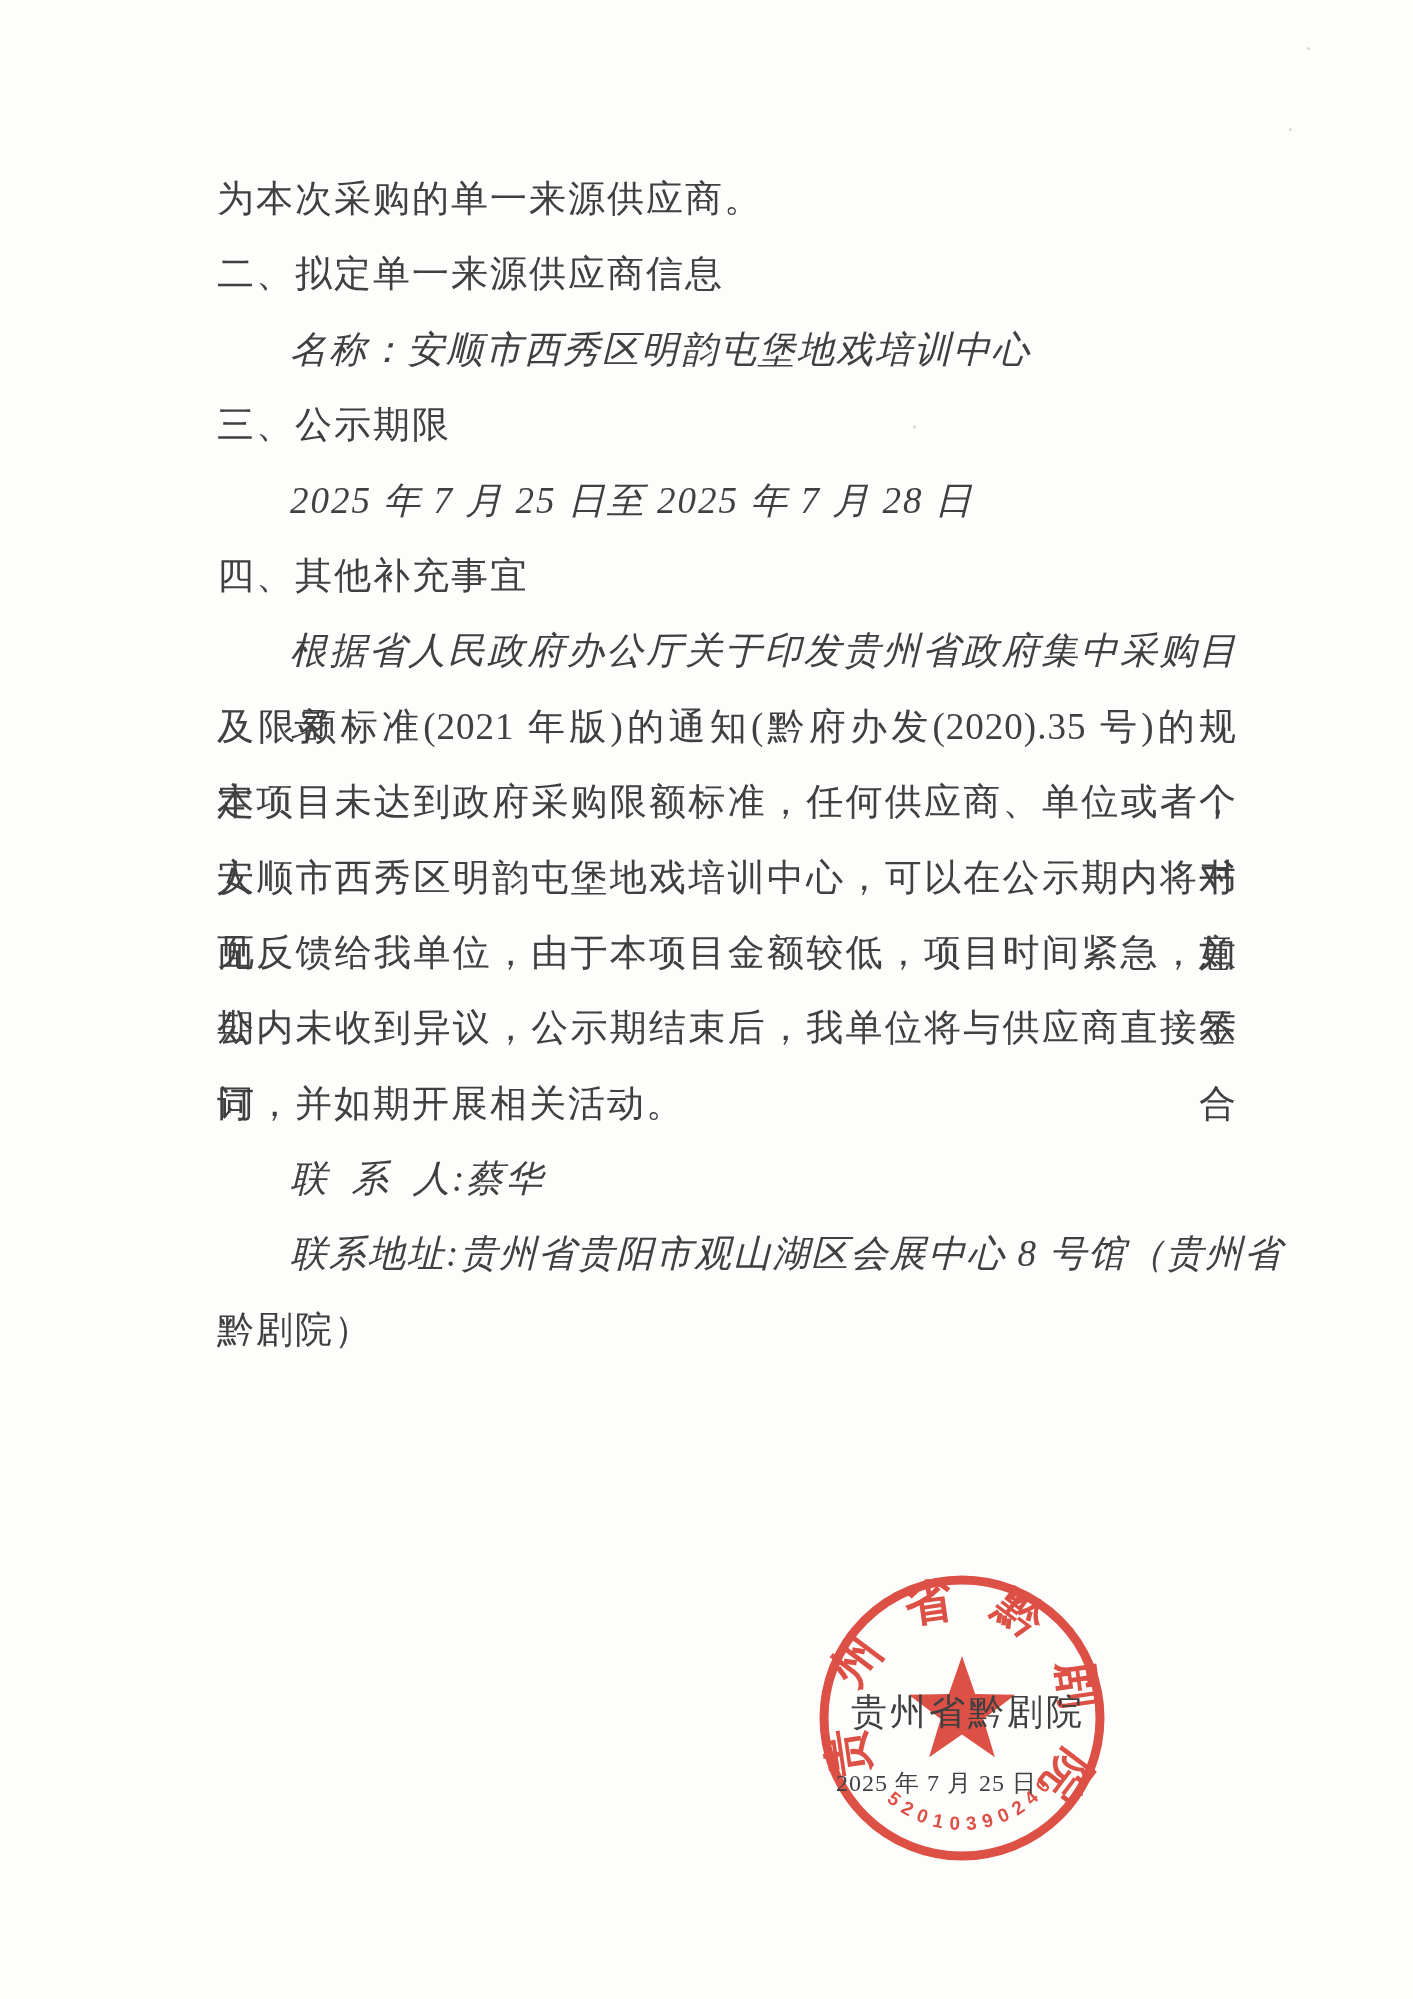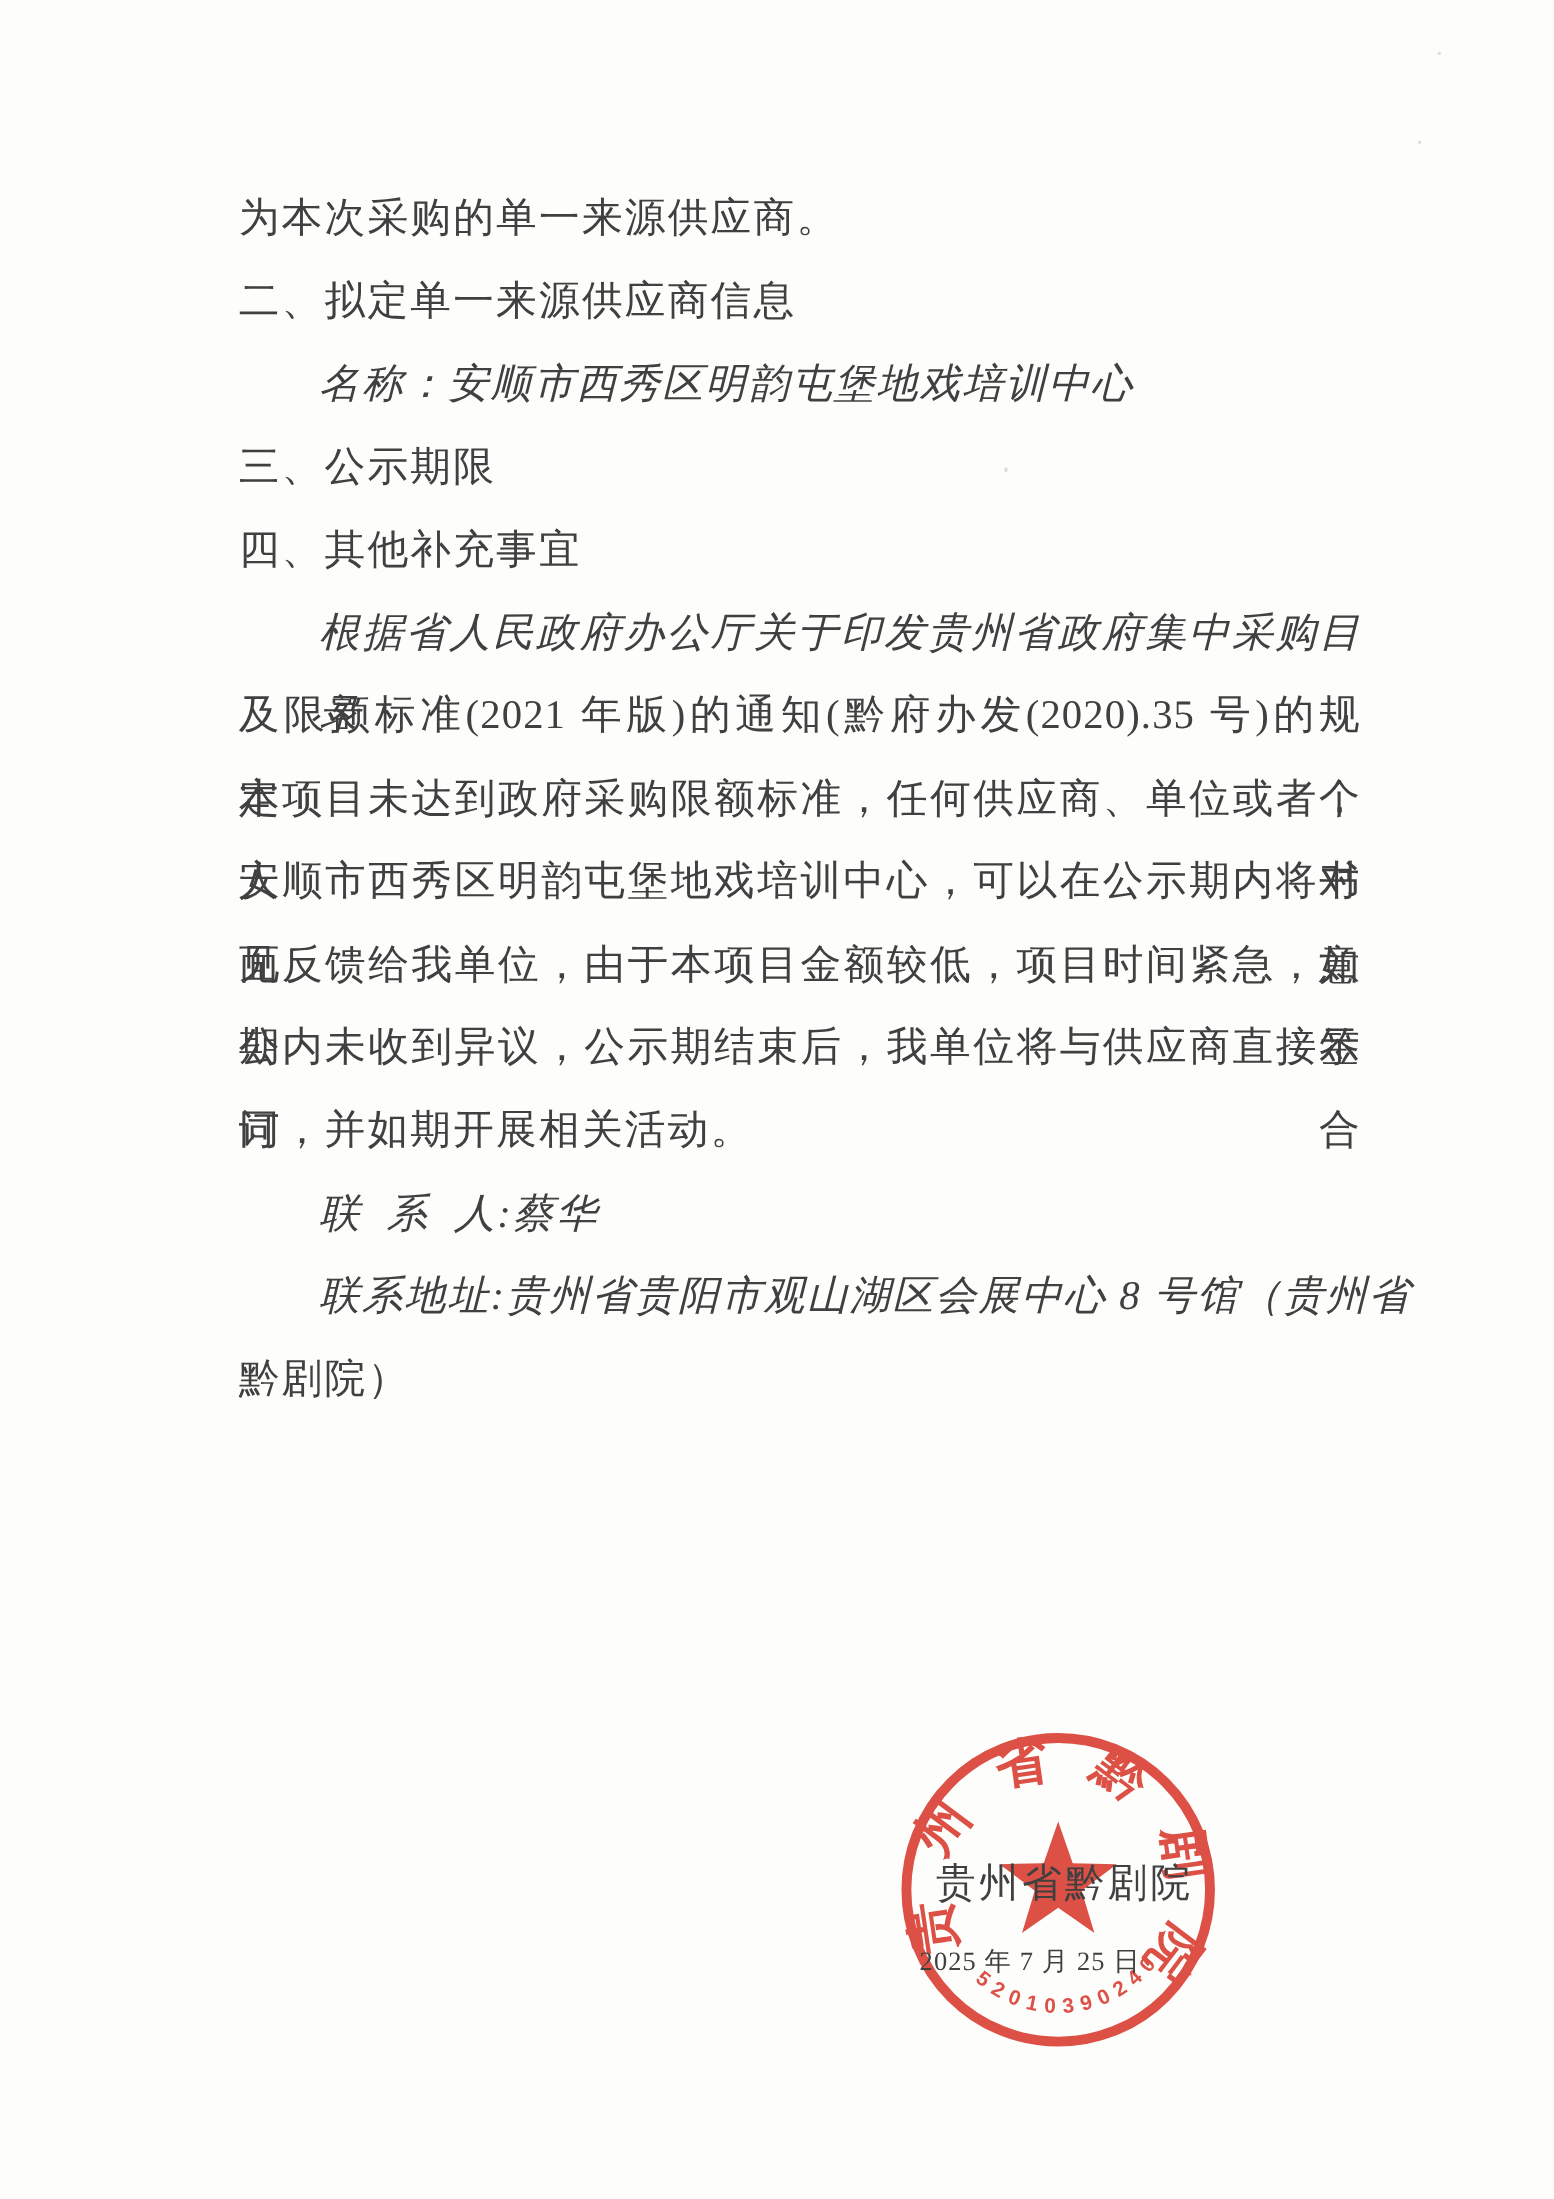--- a/index.html
+++ b/index.html
@@ -73,20 +73,21 @@
 </head>
 <body>
 
 <div class="page">
 
   <div class="doc-body">
       <div class="line">为本次采购的单一来源供应商。</div>
       <div class="line">二、拟定单一来源供应商信息</div>
       <div class="line indent">名称：安顺市西秀区明韵屯堡地戏培训中心</div>
       <div class="line">三、公示期限</div>
+      <div class="line indent">2025 年 7 月 25 日至 2025 年 7 月 28 日</div>
       <div class="line">四、其他补充事宜</div>
       <div class="line indent justify">根据省人民政府办公厅关于印发贵州省政府集中采购目录</div>
       <div class="line justify">及限额标准(2021 年版)的通知(黔府办发(2020).35 号)的规定，</div>
       <div class="line justify">本项目未达到政府采购限额标准，任何供应商、单位或者个人对</div>
       <div class="line justify">安顺市西秀区明韵屯堡地戏培训中心，可以在公示期内将书面意</div>
       <div class="line justify">见反馈给我单位，由于本项目金额较低，项目时间紧急，如公示</div>
       <div class="line justify">期内未收到异议，公示期结束后，我单位将与供应商直接签订合</div>
       <div class="line">同，并如期开展相关活动。</div>
       <div class="line indent">联  系  人:蔡华</div>
       <div class="line indent">联系地址:贵州省贵阳市观山湖区会展中心 8 号馆（贵州省</div>

